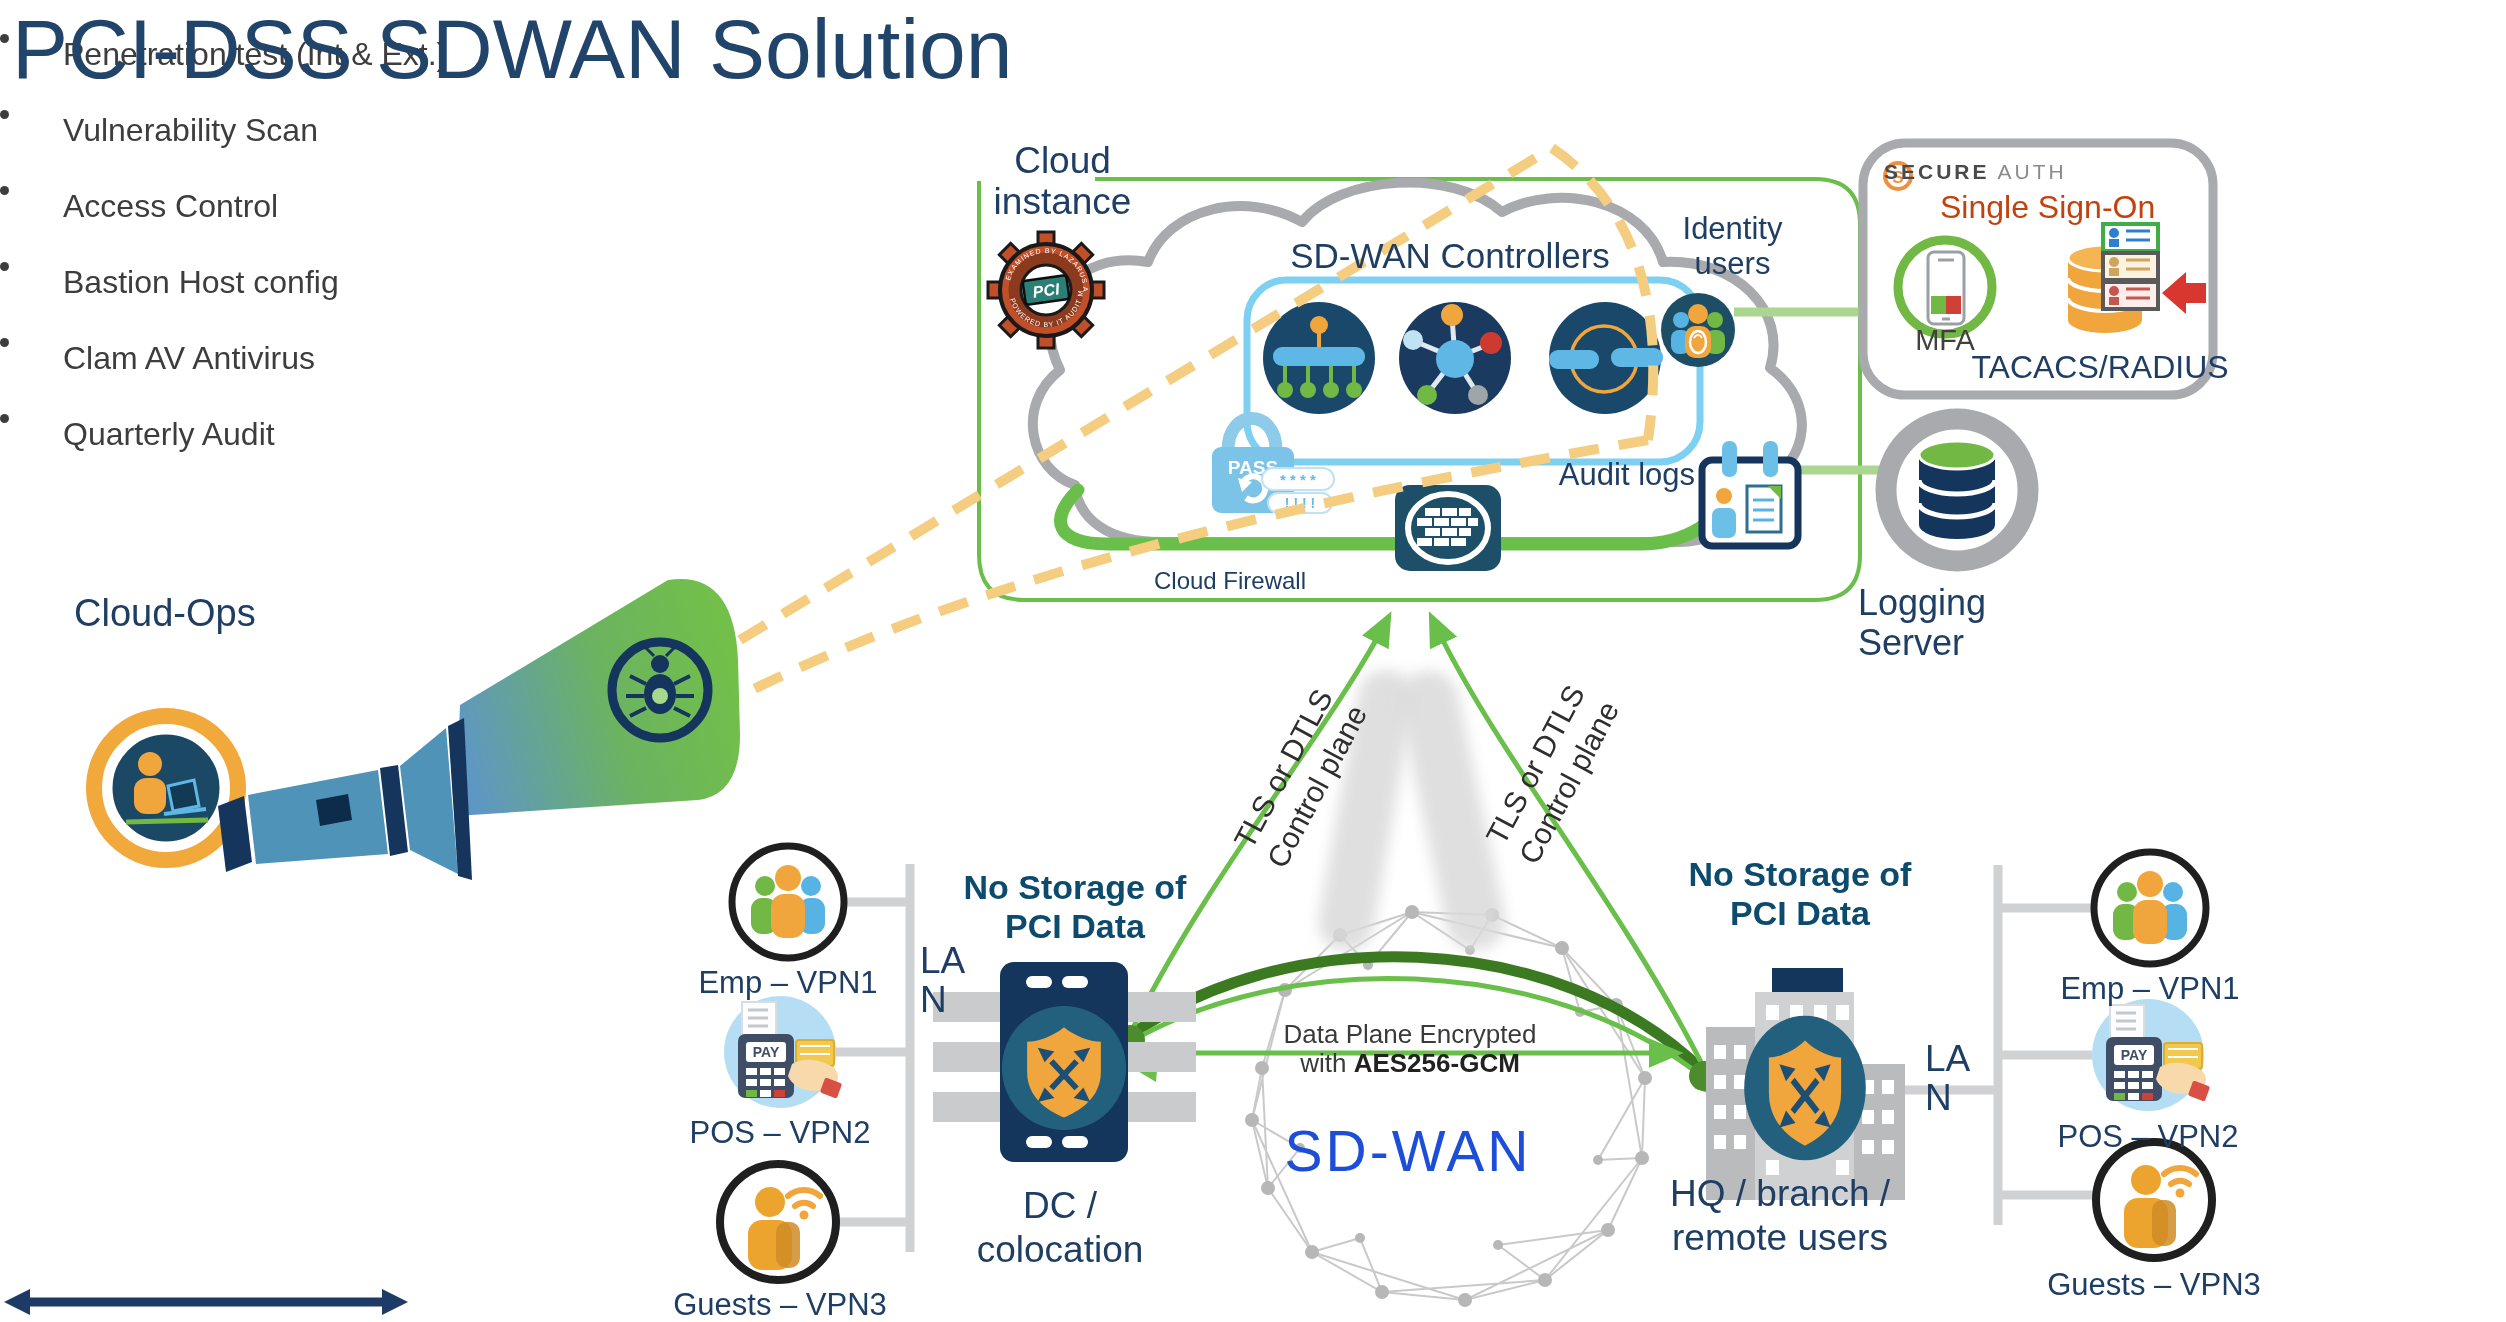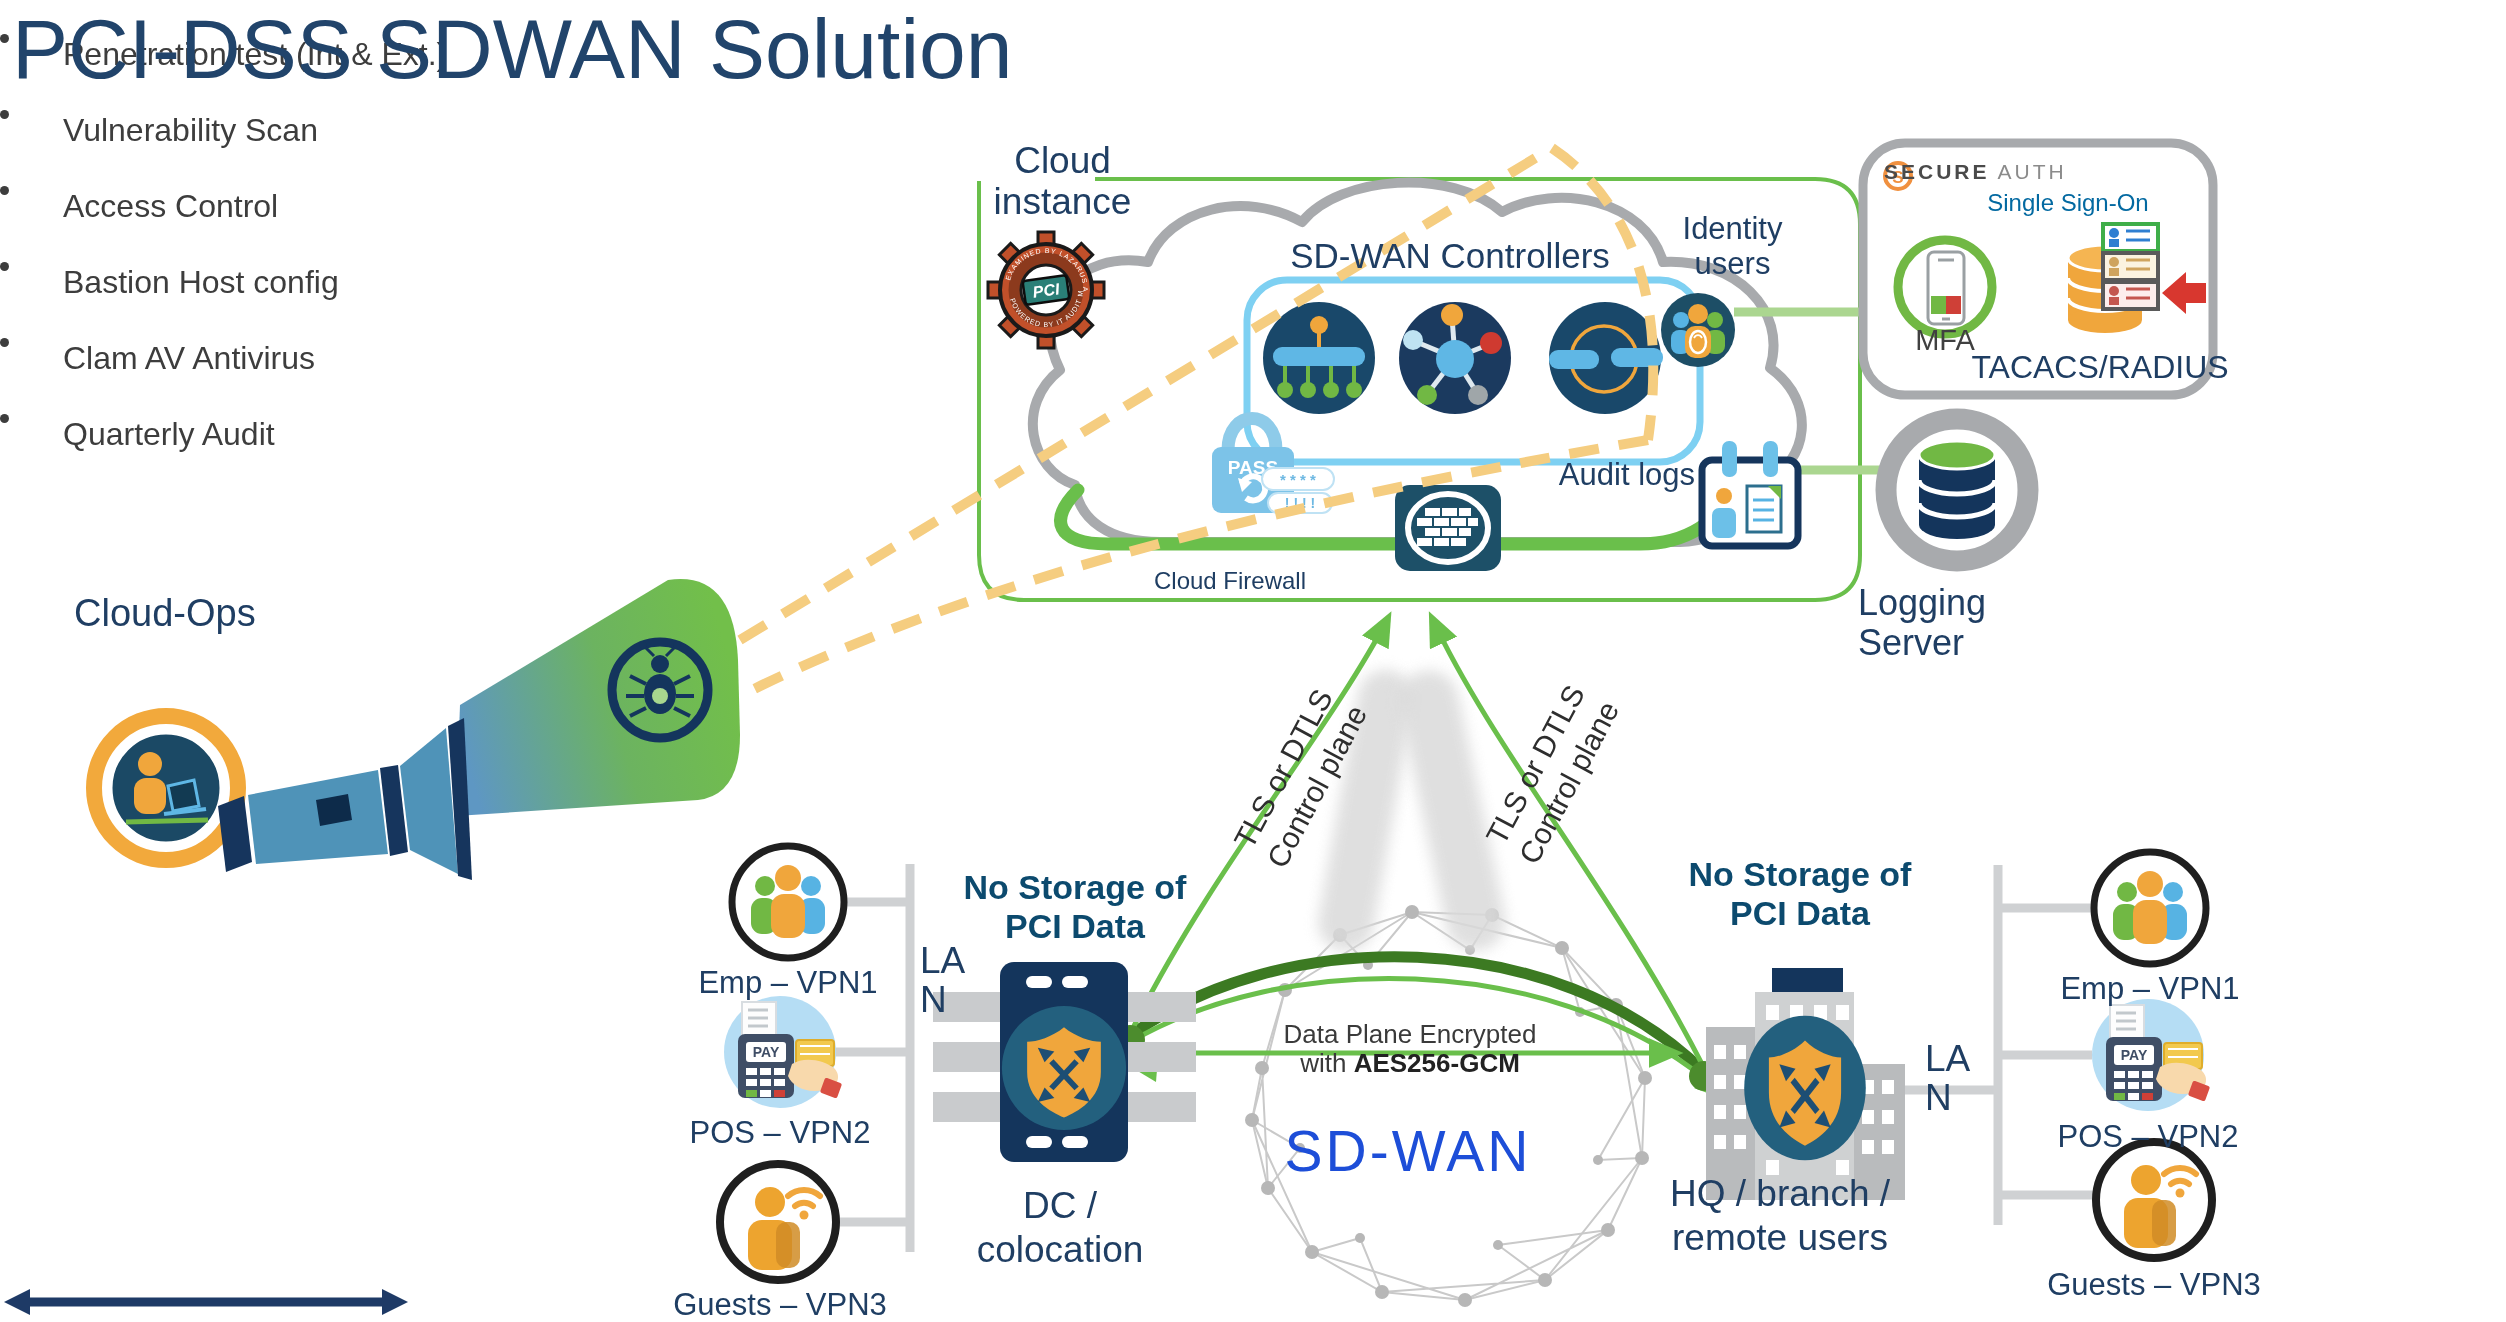--- a/index.html
+++ b/index.html
@@ -10,21 +10,21 @@
   .center{text-align:center;}
   .title{left:12px;top:2px;font-size:84px;letter-spacing:0px;color:#21446b;}
   .cloudinst{left:975px;top:140px;width:175px;font-size:37px;text-align:center;}
   .ctl-title{left:1280px;top:236px;width:340px;font-size:35px;text-align:center;}
   .idlbl{left:1650px;top:212px;width:165px;font-size:31px;text-align:center;}
   .auditlbl{left:1500px;top:458px;width:195px;font-size:31px;text-align:right;}
   .fwlbl{left:1095px;top:568px;width:270px;font-size:24px;text-align:center;}
   .brand{left:1884px;top:160px;display:flex;align-items:flex-start;gap:8px;position:absolute;}
   .brand .b1{font-weight:bold;color:#4a4a4a;font-size:21px;letter-spacing:3px;}
   .brand .b2{font-weight:normal;color:#8b8b8b;font-size:21px;letter-spacing:3px;}
-  .sso{left:1940px;top:190px;width:256px;font-size:24px;color:#0369a1;text-align:center;}
+  .sso{left:1940px;top:190px;width:256px;font-size:32px;color:#c2410c;text-align:left;}
   .mfalbl{left:1902px;top:324px;width:86px;font-size:29px;color:#404040;text-align:center;}
   .tacacs{left:1945px;top:350px;width:310px;font-size:32px;text-align:center;}
   .loglbl{left:1858px;top:583px;width:180px;font-size:36px;}
   .cops{left:74px;top:592px;font-size:38px;text-align:right;}
   .list{left:92px;top:868px;width:560px;}
   .list .row{display:flex;align-items:center;height:76px;}
   .list .dot{width:9px;height:9px;border-radius:50%;background:#3d3d3d;margin-right:54px;flex:none;}
   .list .txt{font-size:32px;color:#3d3d3d;margin-top:32px;}
   .tls{position:absolute;width:240px;text-align:center;font-size:30px;color:#2e2e2e;transform:rotate(-62deg);line-height:1.25;}
   .nostore{font-size:34px;font-weight:600;color:#0c4a6e;line-height:1.15;}

